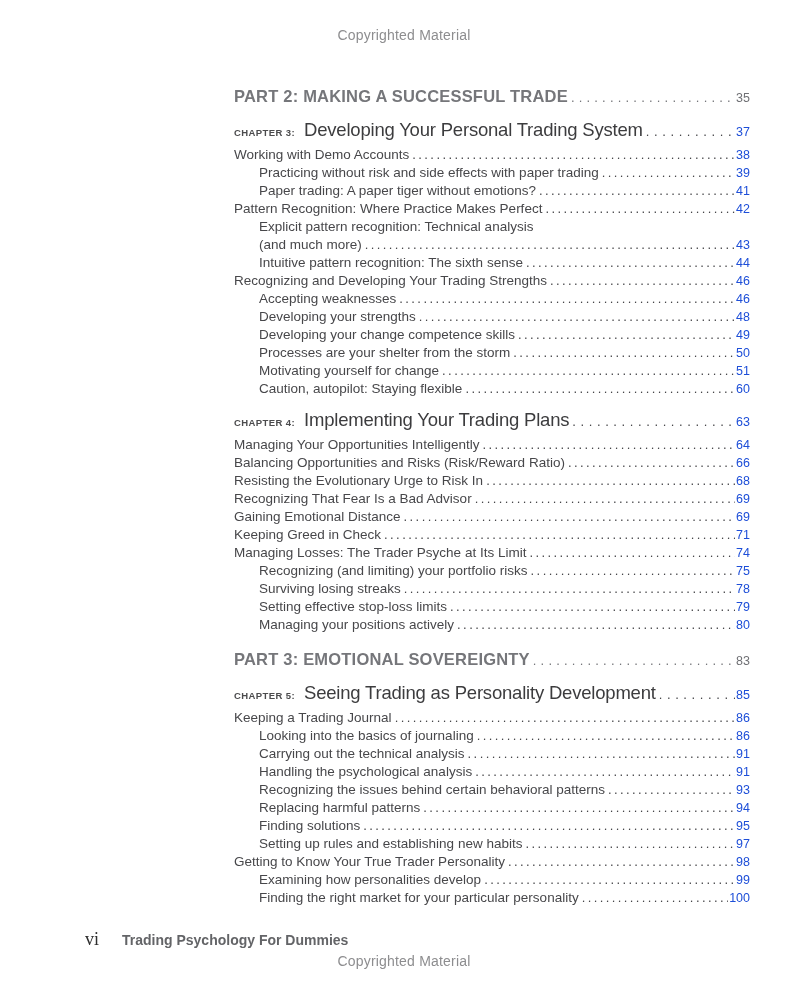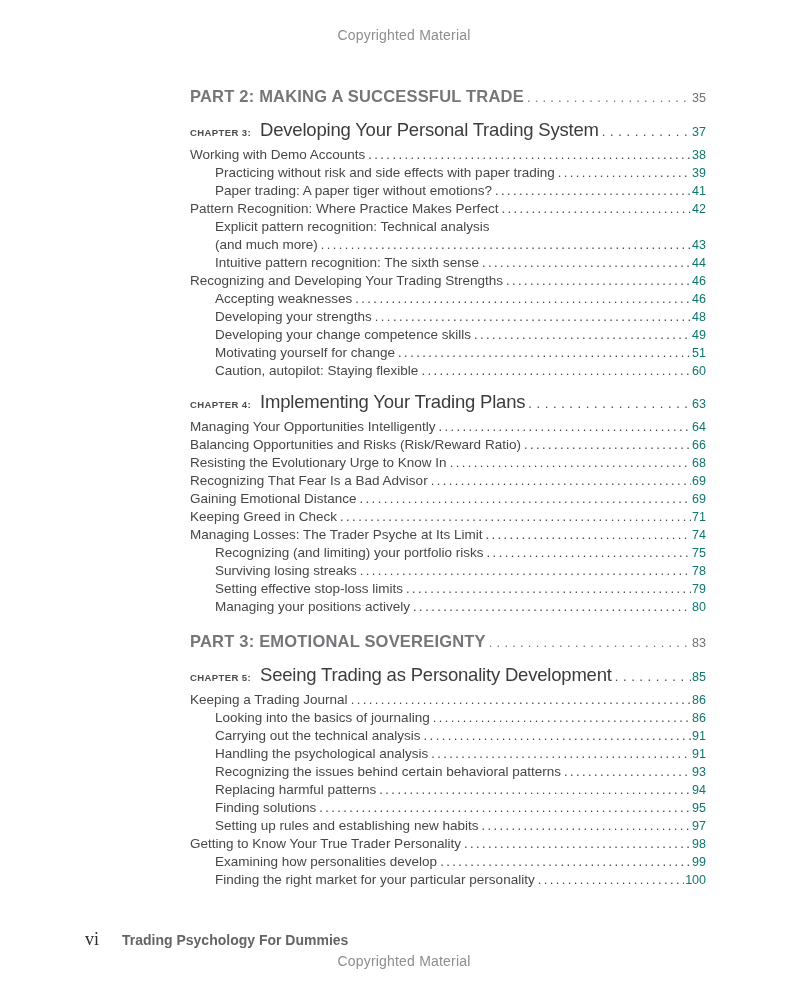--- a/index.html
+++ b/index.html
@@ -14,21 +14,21 @@
 
   .copyright {
     position:absolute; left:8px; right:0; text-align:center;
     font-size:14px; color:#8d8d8f; letter-spacing:0.2px;
   }
   .copyright.top { top:27px; }
   .copyright.bottom { top:953px; }
 
   .toc { position:absolute; top:86px; left:190px; width:516px; }
 
-  .row { display:flex; align-items:baseline; width:100%; }
+  .row { display:flex; align-items:baseline; width:100%;margin-left:44px; }
 
   
   .part-row { line-height:20px; margin-top:15px; }
   .part-row:first-child { margin-top:0; }
   .part-title {
     font-size:16.5px; font-weight:bold; color:#75767a;
     letter-spacing:0.2px; white-space:nowrap;
   }
   .part-row .page-num { color:#6f7074; font-size:12.5px; }
 
@@ -41,21 +41,21 @@
   .chapter-title {
     font-size:18.5px; font-weight:normal; color:#3c3c3e;
     letter-spacing:-0.2px; white-space:nowrap;
   }
 
   
   .entry-row { line-height:18px; font-size:13.5px; }
   .entry-row.lvl2 { padding-left:25px; }
   .entry-text { white-space:nowrap; color:#47474a;text-align:center; }
 
-  .page-num { font-size:12.5px; color:#0f766e; white-space:nowrap; }
+  .page-num { font-size:12.5px; color:#1d4ed8; white-space:nowrap; }
 
   
   .dots {
     flex:1 1 auto; overflow:hidden; white-space:nowrap;
     min-width:10px; margin-left:3px; margin-right:1px;
   }
   .dots::after {
     content:"......................................................................................................................................................................................";
     font-size:13px; font-weight:normal; color:#47474a;
   }
@@ -142,20 +142,25 @@
         <span class="entry-text">Developing your strengths</span>
         <span class="dots entry-dots"></span>
         <span class="page-num">48</span>
       </div>
       <div class="row entry-row lvl2">
         <span class="entry-text">Developing your change competence skills</span>
         <span class="dots entry-dots"></span>
         <span class="page-num">49</span>
       </div>
       <div class="row entry-row lvl2">
+        <span class="entry-text">Processes are your shelter from the storm</span>
+        <span class="dots entry-dots"></span>
+        <span class="page-num">50</span>
+      </div>
+      <div class="row entry-row lvl2">
         <span class="entry-text">Motivating yourself for change</span>
         <span class="dots entry-dots"></span>
         <span class="page-num">51</span>
       </div>
       <div class="row entry-row lvl2">
         <span class="entry-text">Caution, autopilot: Staying flexible</span>
         <span class="dots entry-dots"></span>
         <span class="page-num">60</span>
       </div>
       <div class="row chapter-row">
@@ -168,21 +173,21 @@
         <span class="entry-text">Managing Your Opportunities Intelligently</span>
         <span class="dots entry-dots"></span>
         <span class="page-num">64</span>
       </div>
       <div class="row entry-row lvl1">
         <span class="entry-text">Balancing Opportunities and Risks (Risk/Reward Ratio)</span>
         <span class="dots entry-dots"></span>
         <span class="page-num">66</span>
       </div>
       <div class="row entry-row lvl1">
-        <span class="entry-text">Resisting the Evolutionary Urge to Know In</span>
+        <span class="entry-text">Resisting the Evolutionary Urge to Risk In</span>
         <span class="dots entry-dots"></span>
         <span class="page-num">68</span>
       </div>
       <div class="row entry-row lvl1">
         <span class="entry-text">Recognizing That Fear Is a Bad Advisor</span>
         <span class="dots entry-dots"></span>
         <span class="page-num">69</span>
       </div>
       <div class="row entry-row lvl1">
         <span class="entry-text">Gaining Emotional Distance</span>

